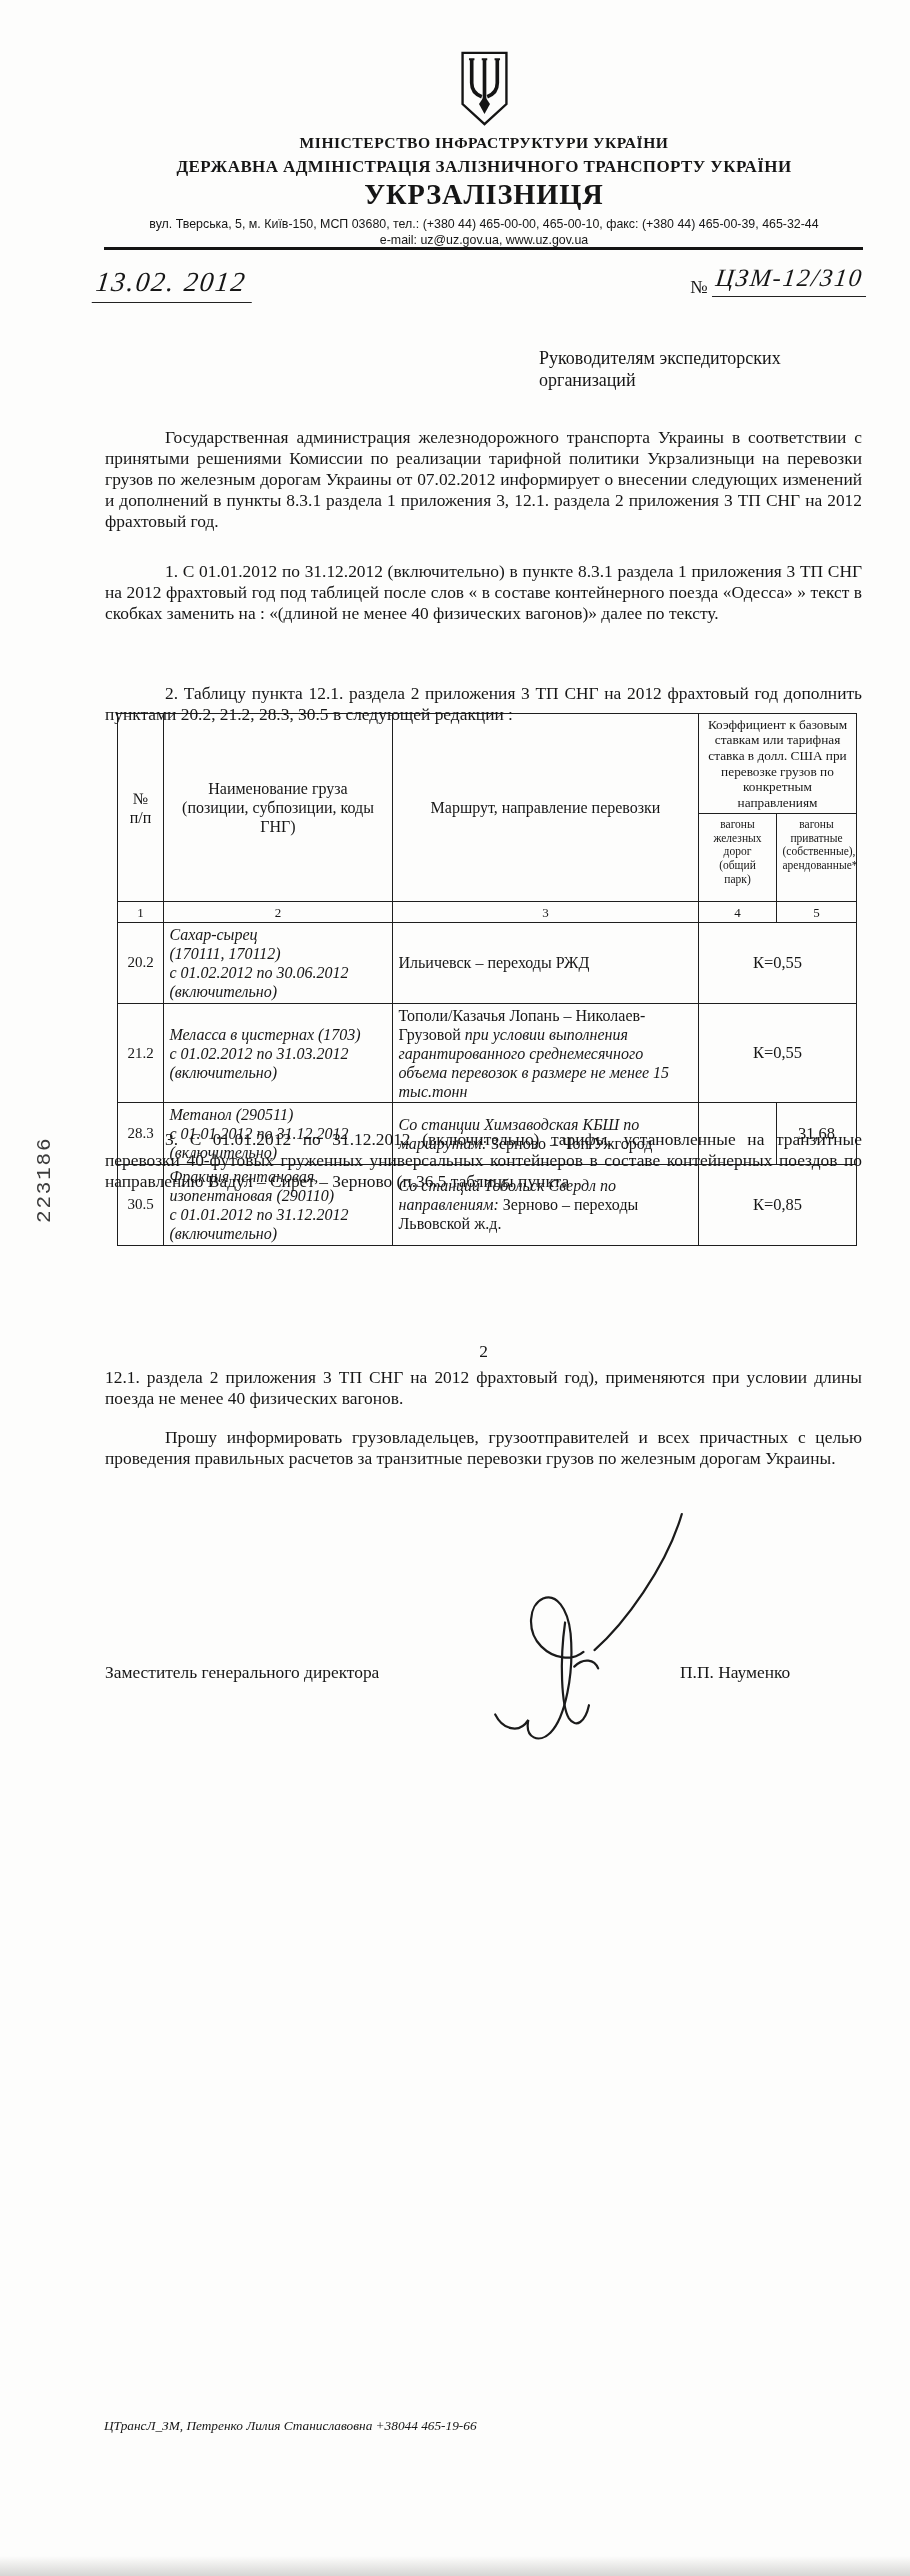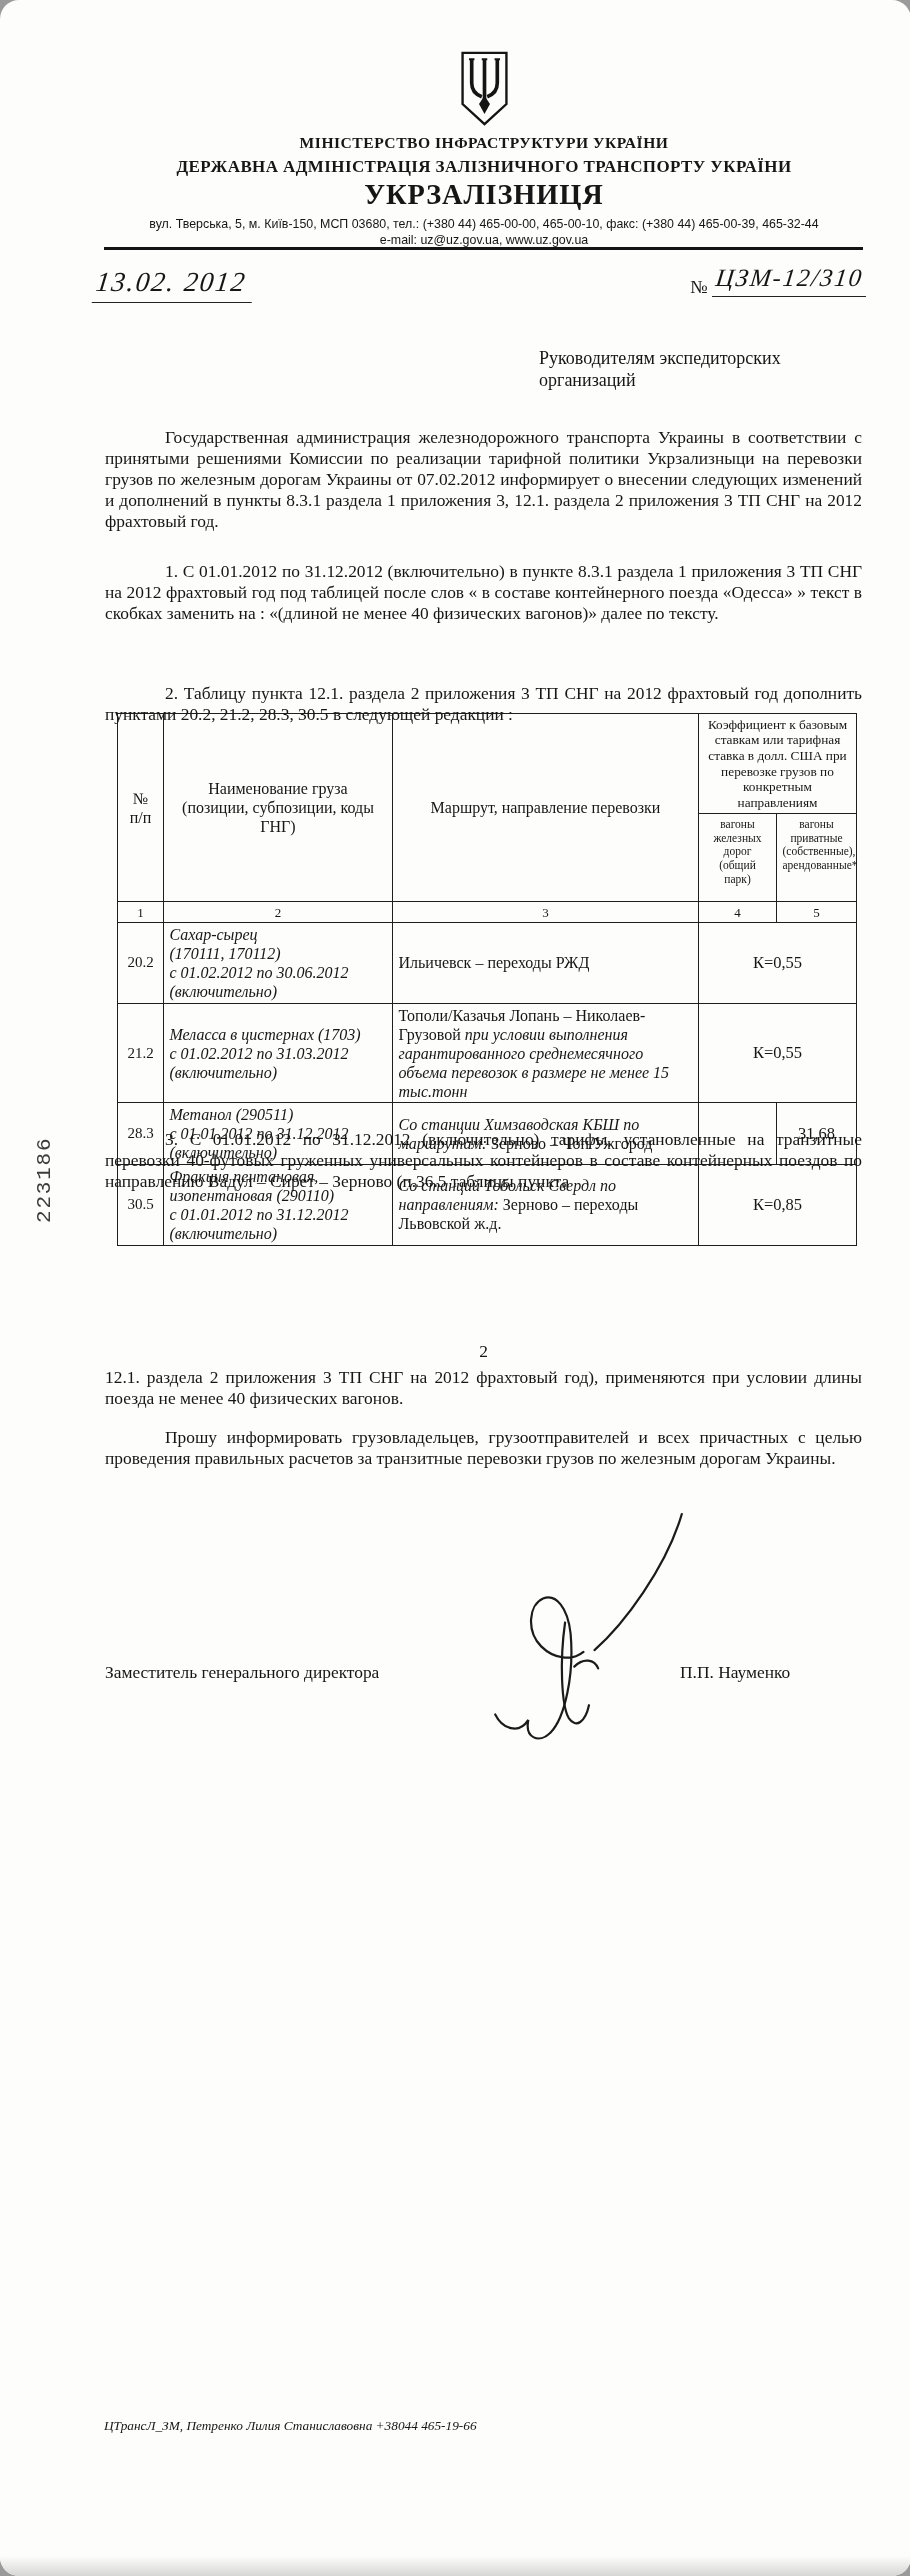--- a/index.html
+++ b/index.html
@@ -1,21 +1,20 @@
 <!DOCTYPE html>
 <html style="font-size:14.7px"><head>
 <meta charset="utf-8">
 <style>
   html,body{margin:0;padding:0;background:#9a9a9a;}
   #page{
     position:relative;width:911px;height:2576px;margin:0 auto;
     background:#fdfdfc;overflow:hidden;
     font-family:"Liberation Serif","DejaVu Serif",serif;
     color:#161616;
-    border-radius:19px;
   }
   .abs{position:absolute;}
   
   #letterhead{left:55px;top:50px;width:858px;text-align:center;}
   #emblem{display:block;margin:0 auto 7.3px auto;}
   .lh-line1{font-size:15.6px;font-weight:bold;letter-spacing:0.5px;}
   .lh-line2{font-size:17px;font-weight:bold;letter-spacing:0.4px;margin-top:4.6px;}
   .lh-line3{font-size:28.4px;font-weight:bold;letter-spacing:0.9px;margin-top:1.8px;}
   .lh-addr{font-family:"Liberation Sans","DejaVu Sans",sans-serif;font-size:12.4px;margin-top:6.4px;}
   .lh-mail{font-family:"Liberation Sans","DejaVu Sans",sans-serif;font-size:12.4px;margin-top:1.8px;}

